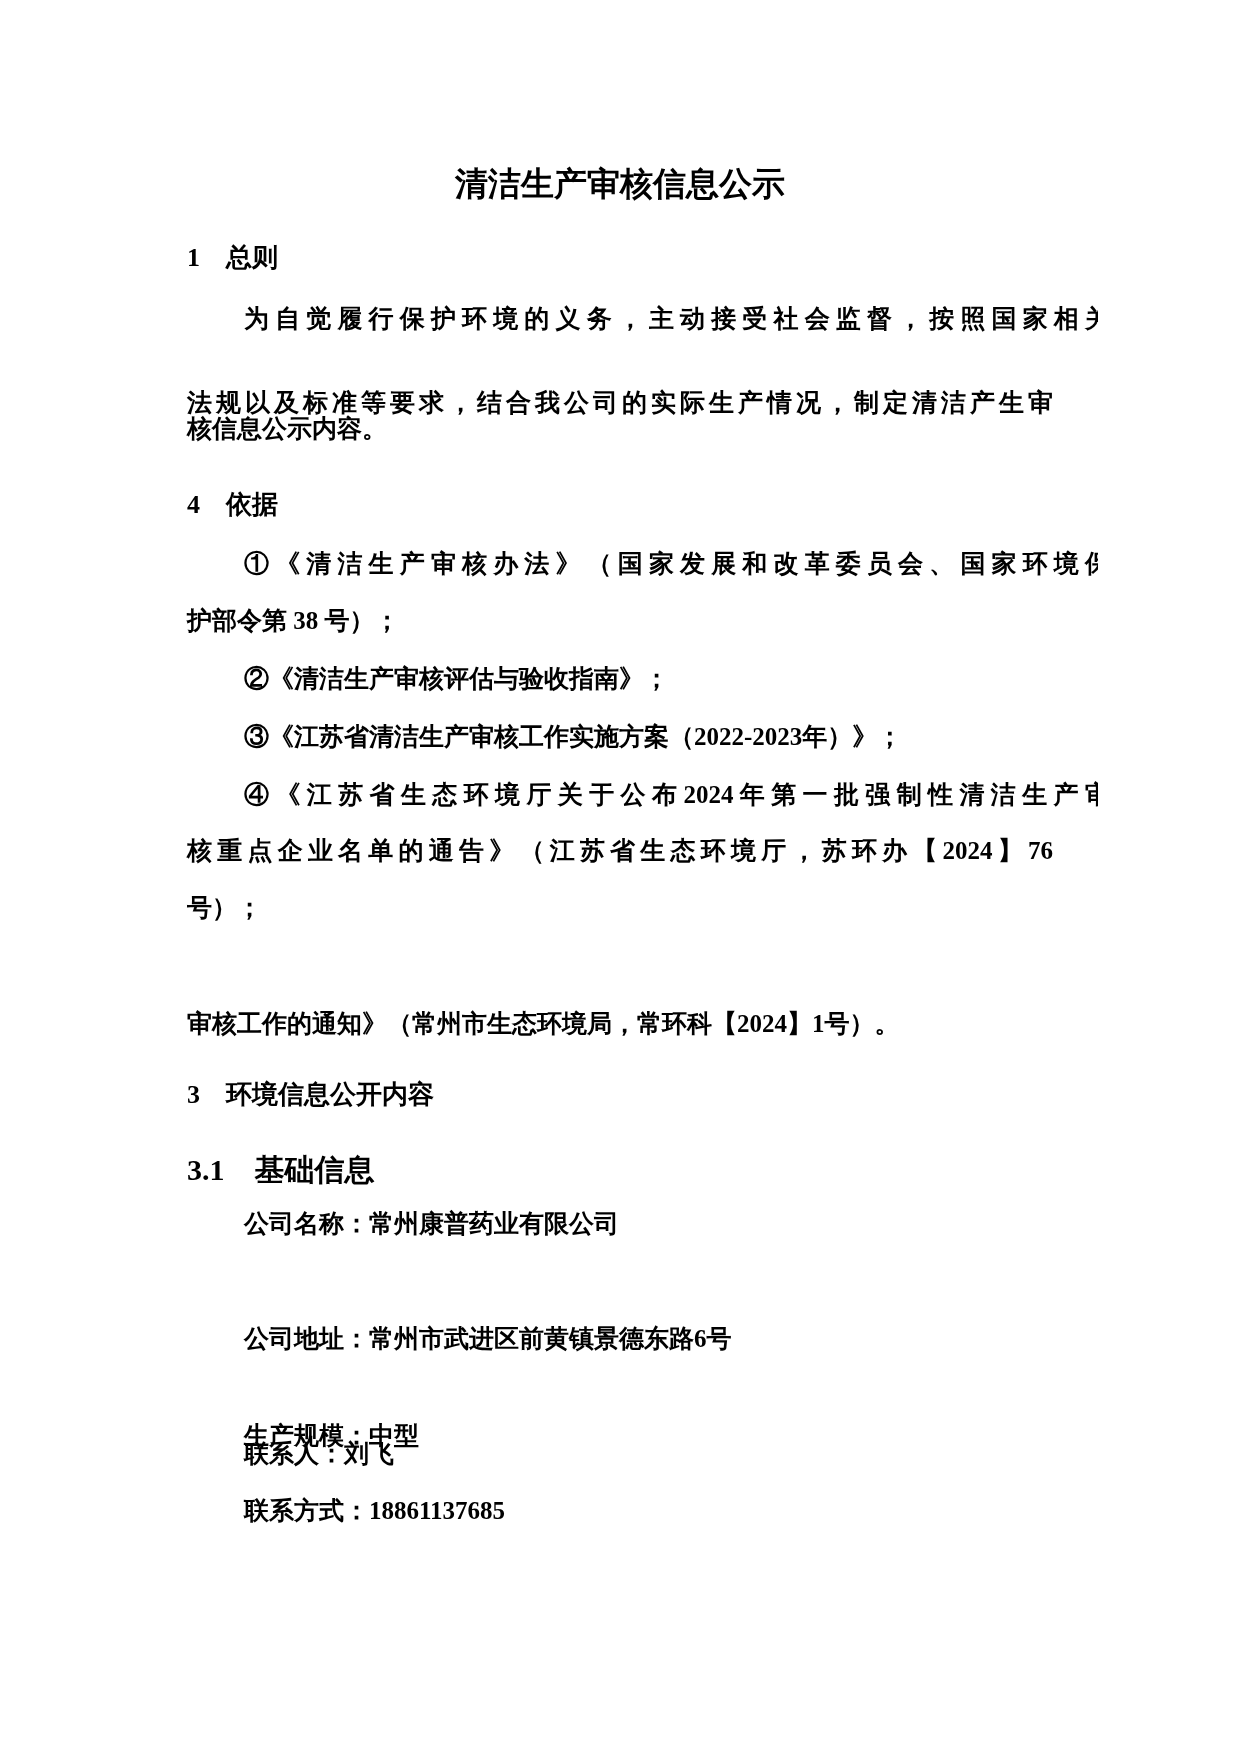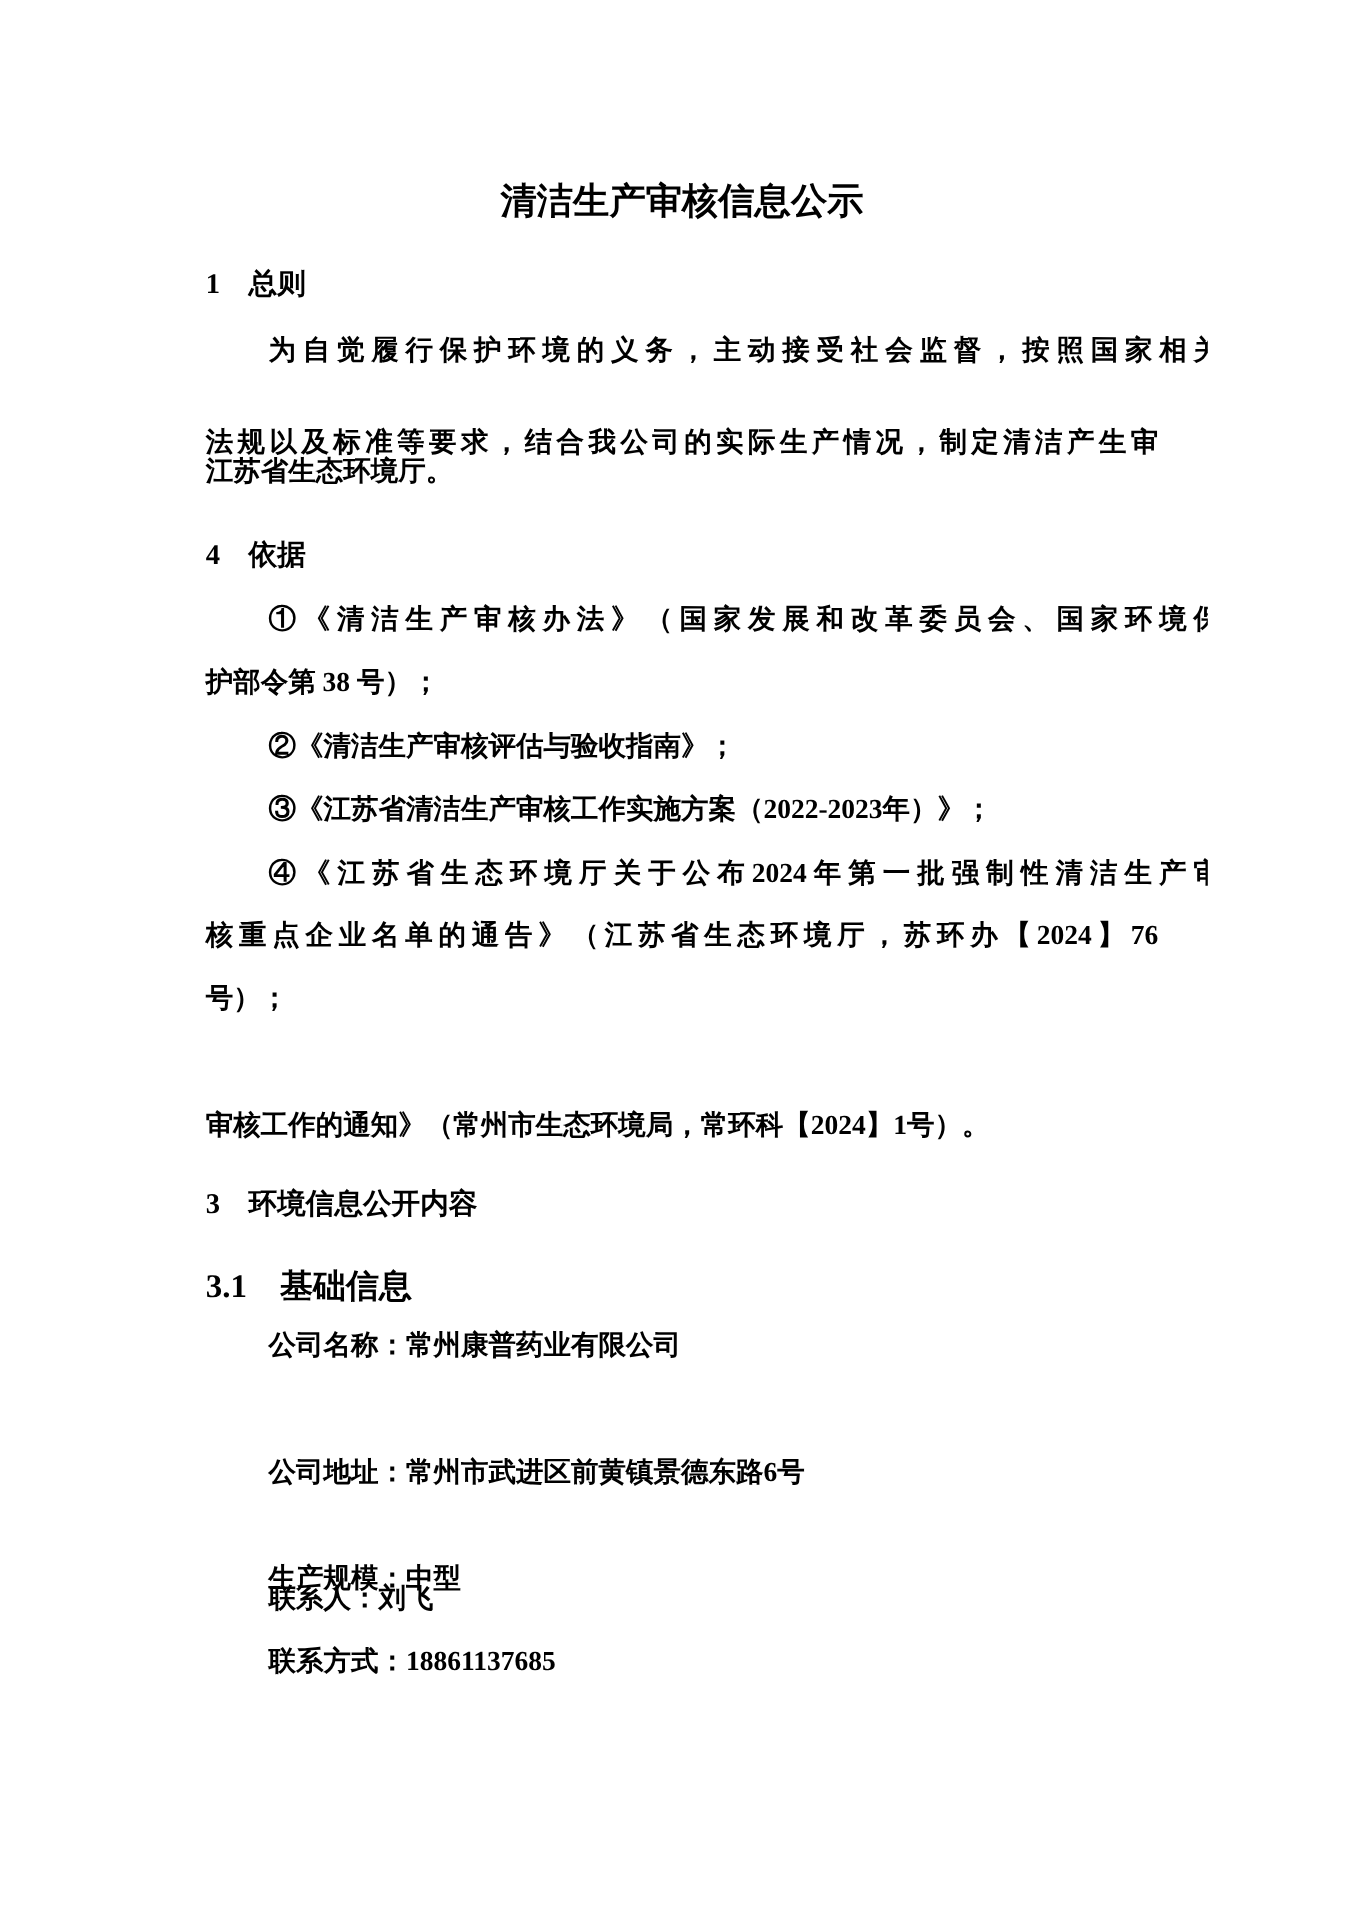--- a/index.html
+++ b/index.html
@@ -48,21 +48,21 @@
 <body>
 
 <div class="page">
 
   <div class="content-line doc-title" style="top:162px;">清洁生产审核信息公示</div>
 
   <div class="content-line heading" style="top:237px;">1　总则</div>
 
   <div class="content-line just indent" style="top:299px;">为自觉履行保护环境的义务，主动接受社会监督，按照国家相关</div>
   <div class="content-line just" style="top:354px;margin-top:29px;">法规以及标准等要求，结合我公司的实际生产情况，制定清洁产生审</div>
-  <div class="content-line plain" style="top:409px;">江苏省生态环境厅。</div>
+  <div class="content-line plain" style="top:409px;">核信息公示内容。</div>
 
   <div class="content-line heading" style="top:484px;">4　依据</div>
 
   <div class="content-line just indent" style="top:544px;">①《清洁生产审核办法》（国家发展和改革委员会、国家环境保</div>
   <div class="content-line plain" style="top:601px;">护部令第 38 号）；</div>
 
   <div class="content-line plain indent" style="top:659px;">②《清洁生产审核评估与验收指南》；</div>
 
   <div class="content-line plain indent" style="top:717px;">③《江苏省清洁生产审核工作实施方案（2022-2023年）》；</div>
 

